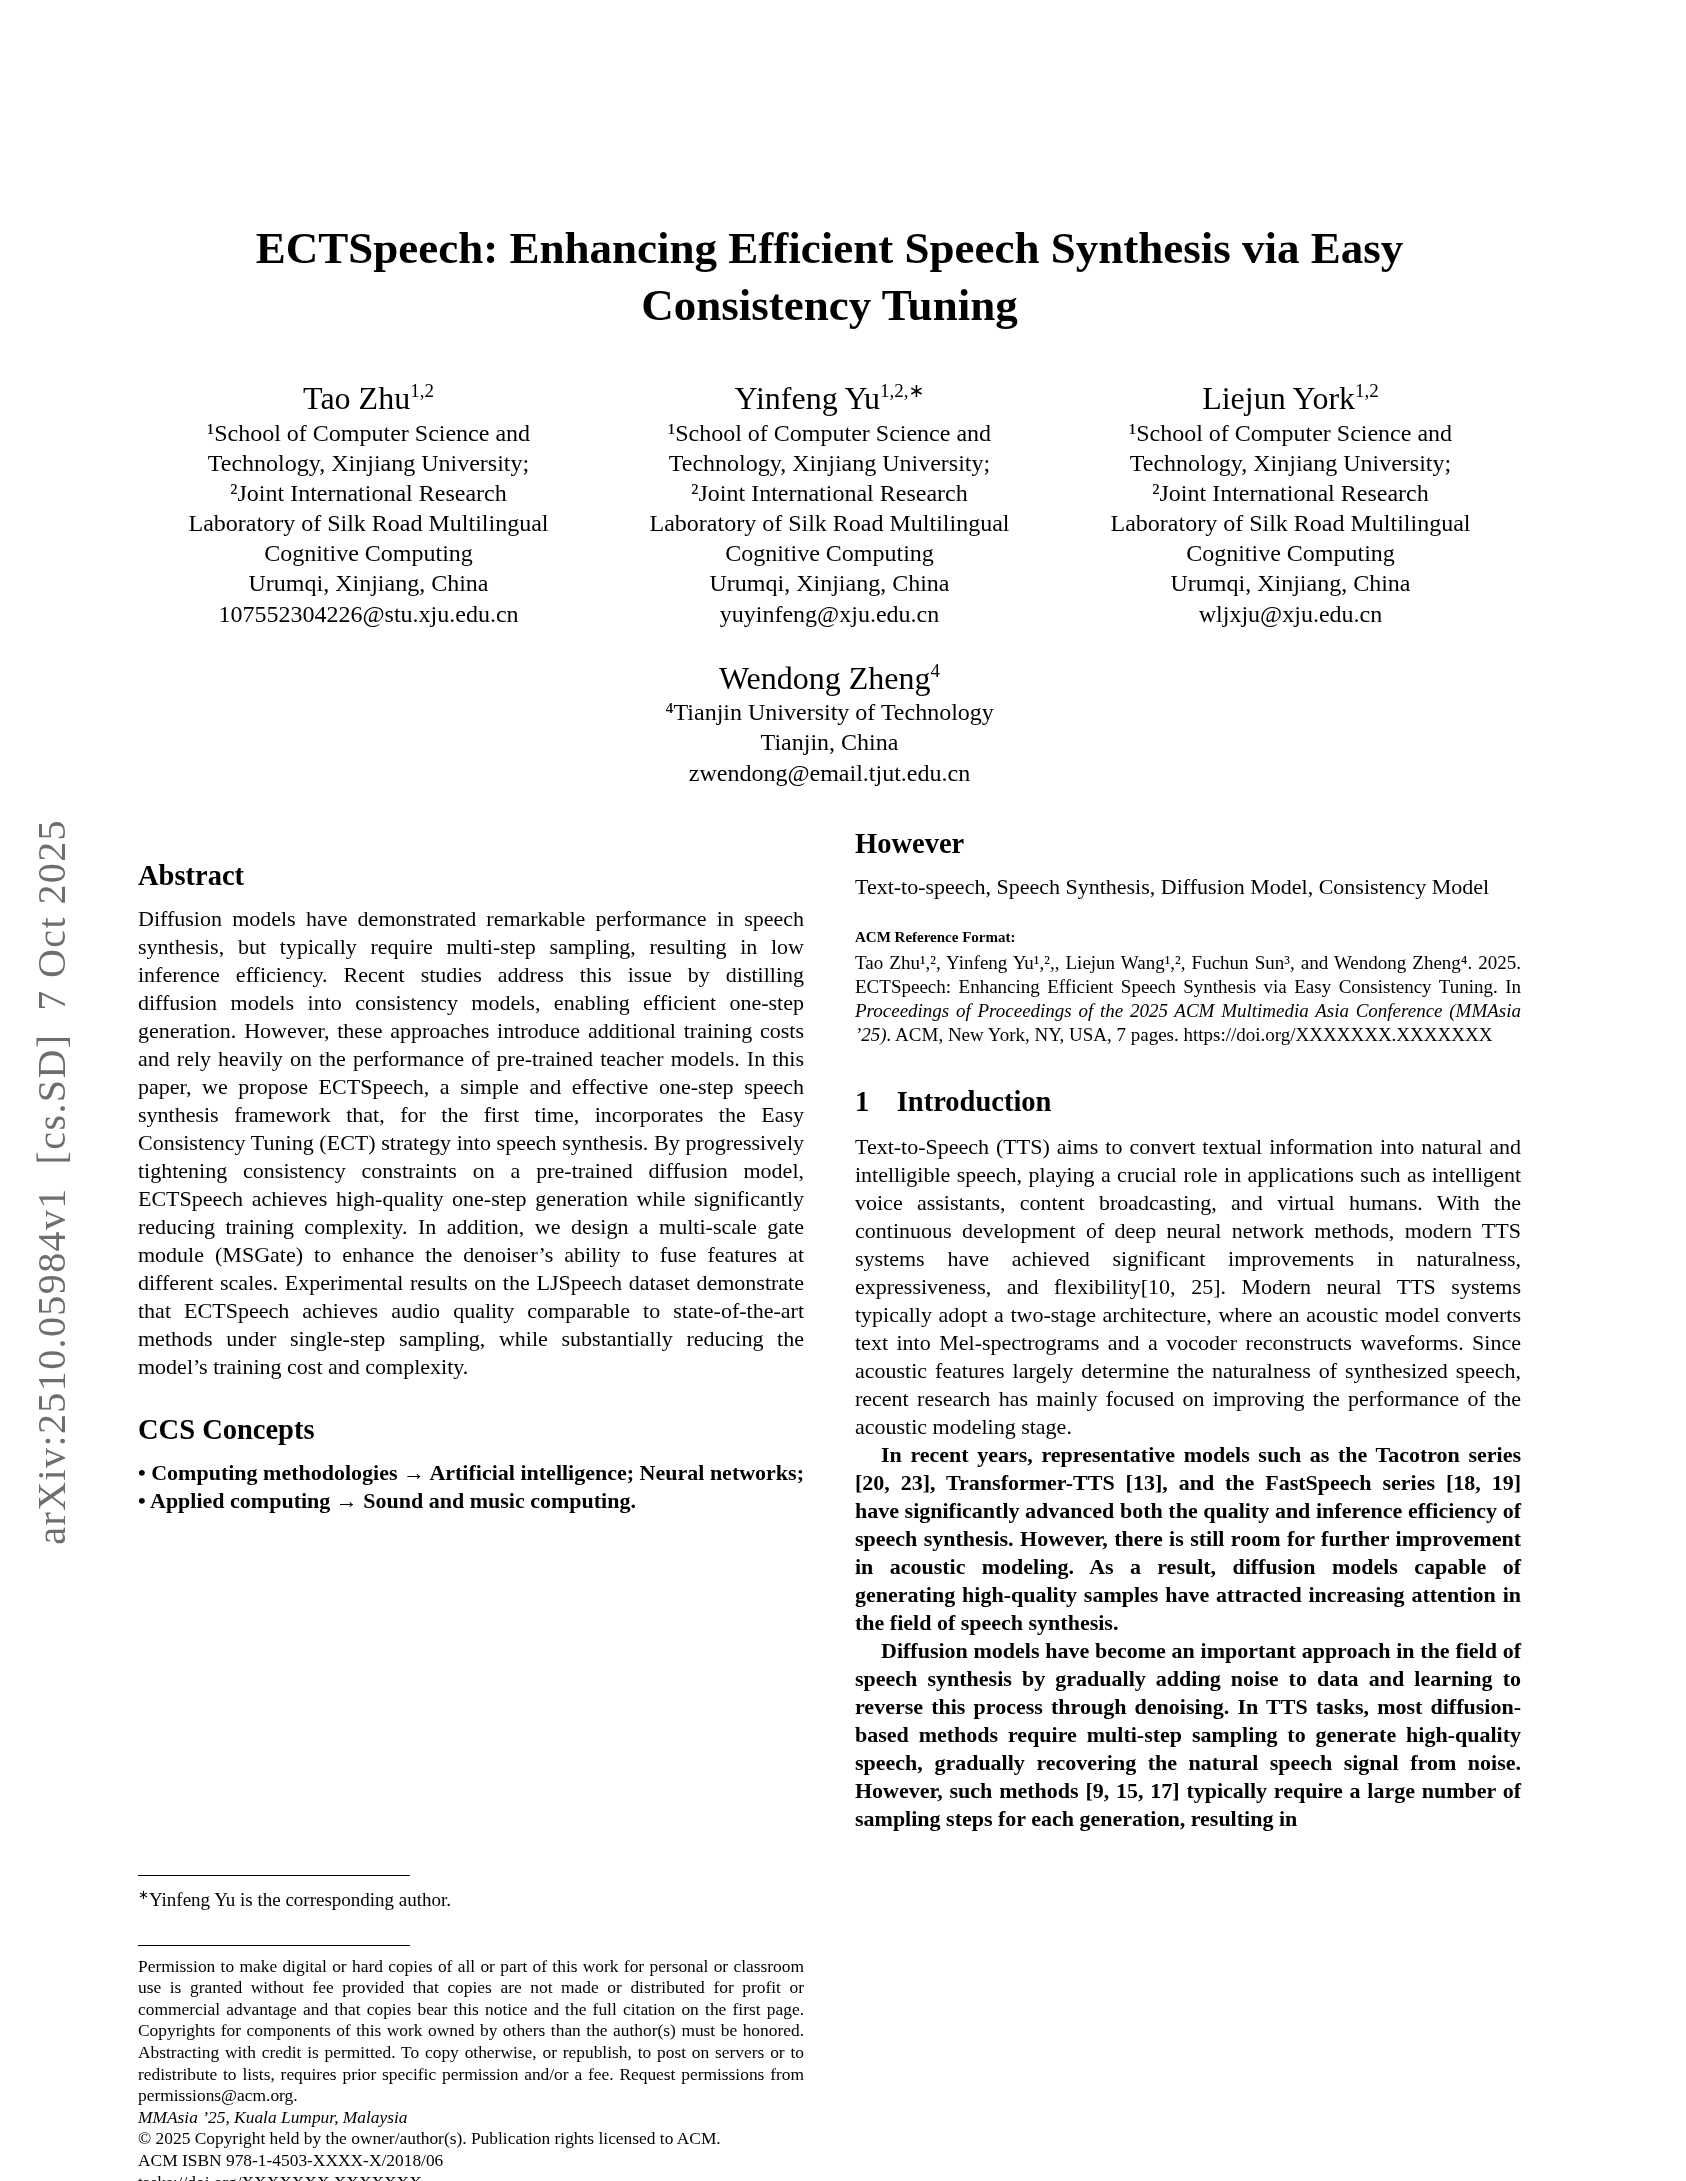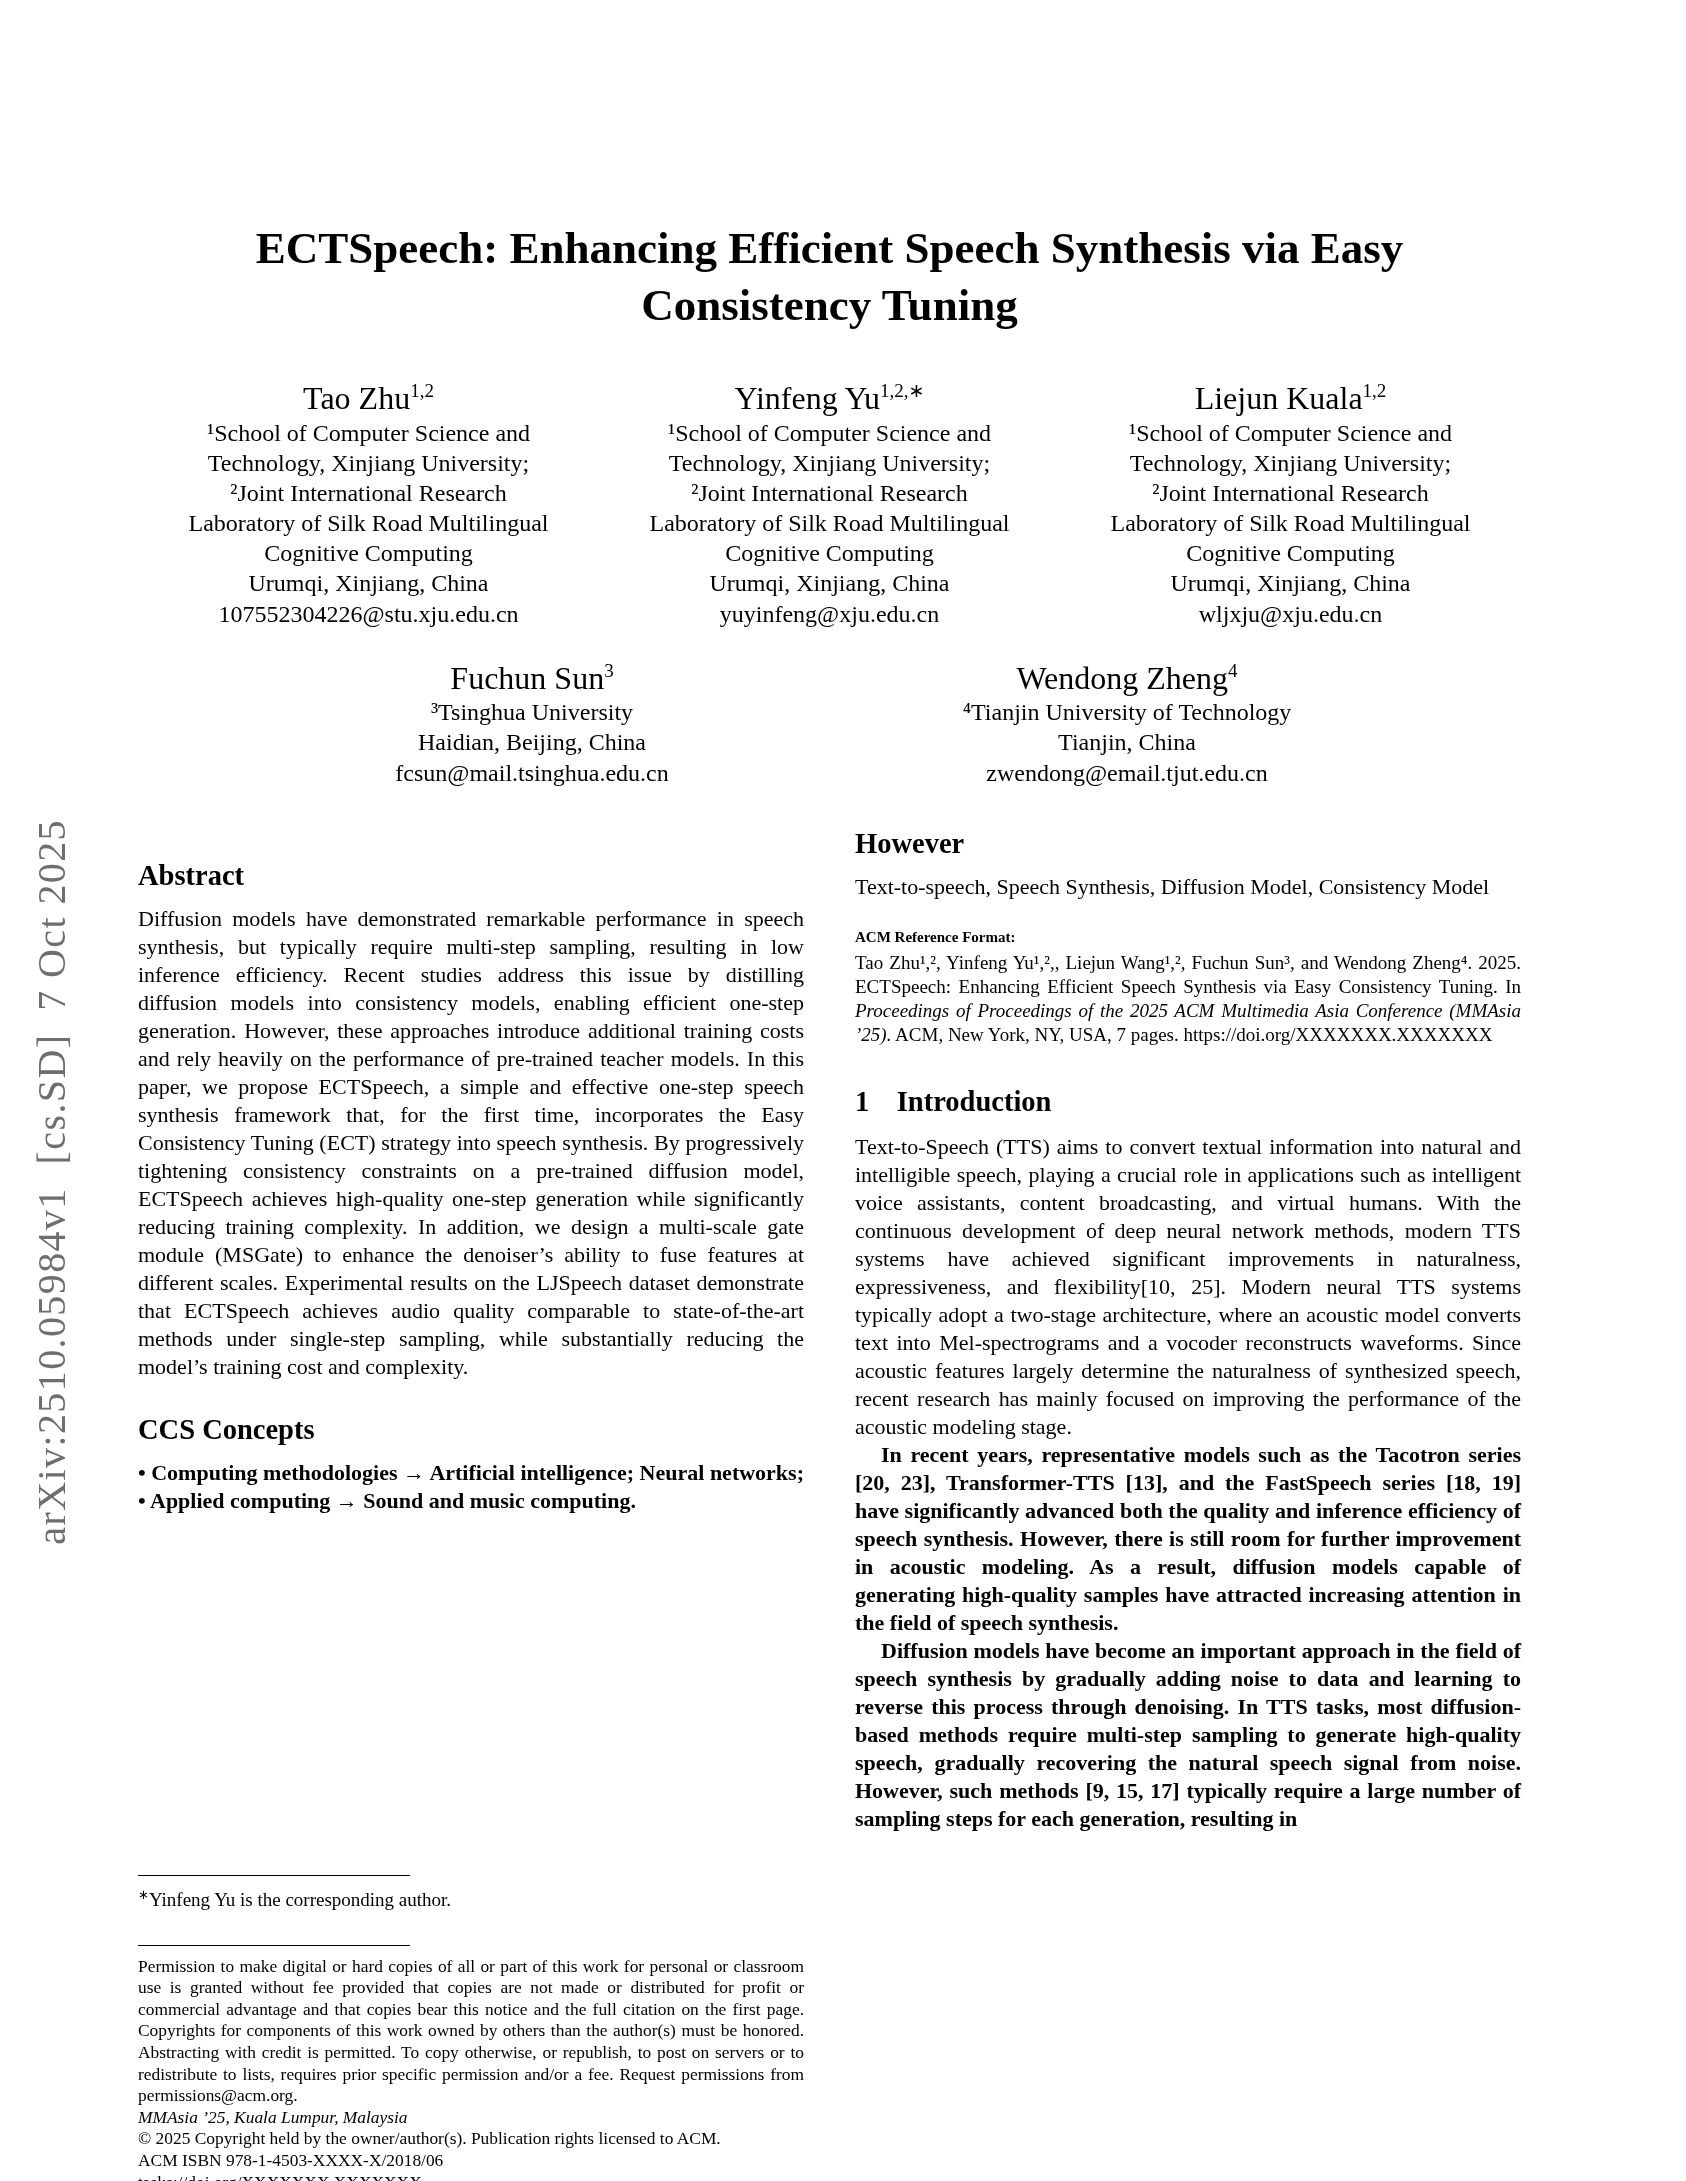--- a/index.html
+++ b/index.html
@@ -104,42 +104,34 @@
             <div>¹School of Computer Science and</div>
             <div>Technology, Xinjiang University;</div>
             <div>²Joint International Research</div>
             <div>Laboratory of Silk Road Multilingual</div>
             <div>Cognitive Computing</div>
             <div>Urumqi, Xinjiang, China</div>
           </div>
         <div class="author-email">yuyinfeng@xju.edu.cn</div>
       </div>
       <div class="author">
-        <div class="author-name"><span>Liejun Kuala</span><sup>1,2</sup></div>
+        <div class="author-name"><span>Liejun York</span><sup>1,2</sup></div>
         <div class="author-affil">
             <div>¹School of Computer Science and</div>
             <div>Technology, Xinjiang University;</div>
             <div>²Joint International Research</div>
             <div>Laboratory of Silk Road Multilingual</div>
             <div>Cognitive Computing</div>
             <div>Urumqi, Xinjiang, China</div>
           </div>
         <div class="author-email">wljxju@xju.edu.cn</div>
       </div>
     </div>
 
     <div class="authors-row row2">
-      <div class="author">
-        <div class="author-name"><span>Fuchun Sun</span><sup>3</sup></div>
-        <div class="author-affil">
-            <div>³Tsinghua University</div>
-            <div>Haidian, Beijing, China</div>
-          </div>
-        <div class="author-email">fcsun@mail.tsinghua.edu.cn</div>
-      </div>
       <div class="author">
         <div class="author-name"><span>Wendong Zheng</span><sup>4</sup></div>
         <div class="author-affil">
             <div>⁴Tianjin University of Technology</div>
             <div>Tianjin, China</div>
           </div>
         <div class="author-email">zwendong@email.tjut.edu.cn</div>
       </div>
     </div>
 

